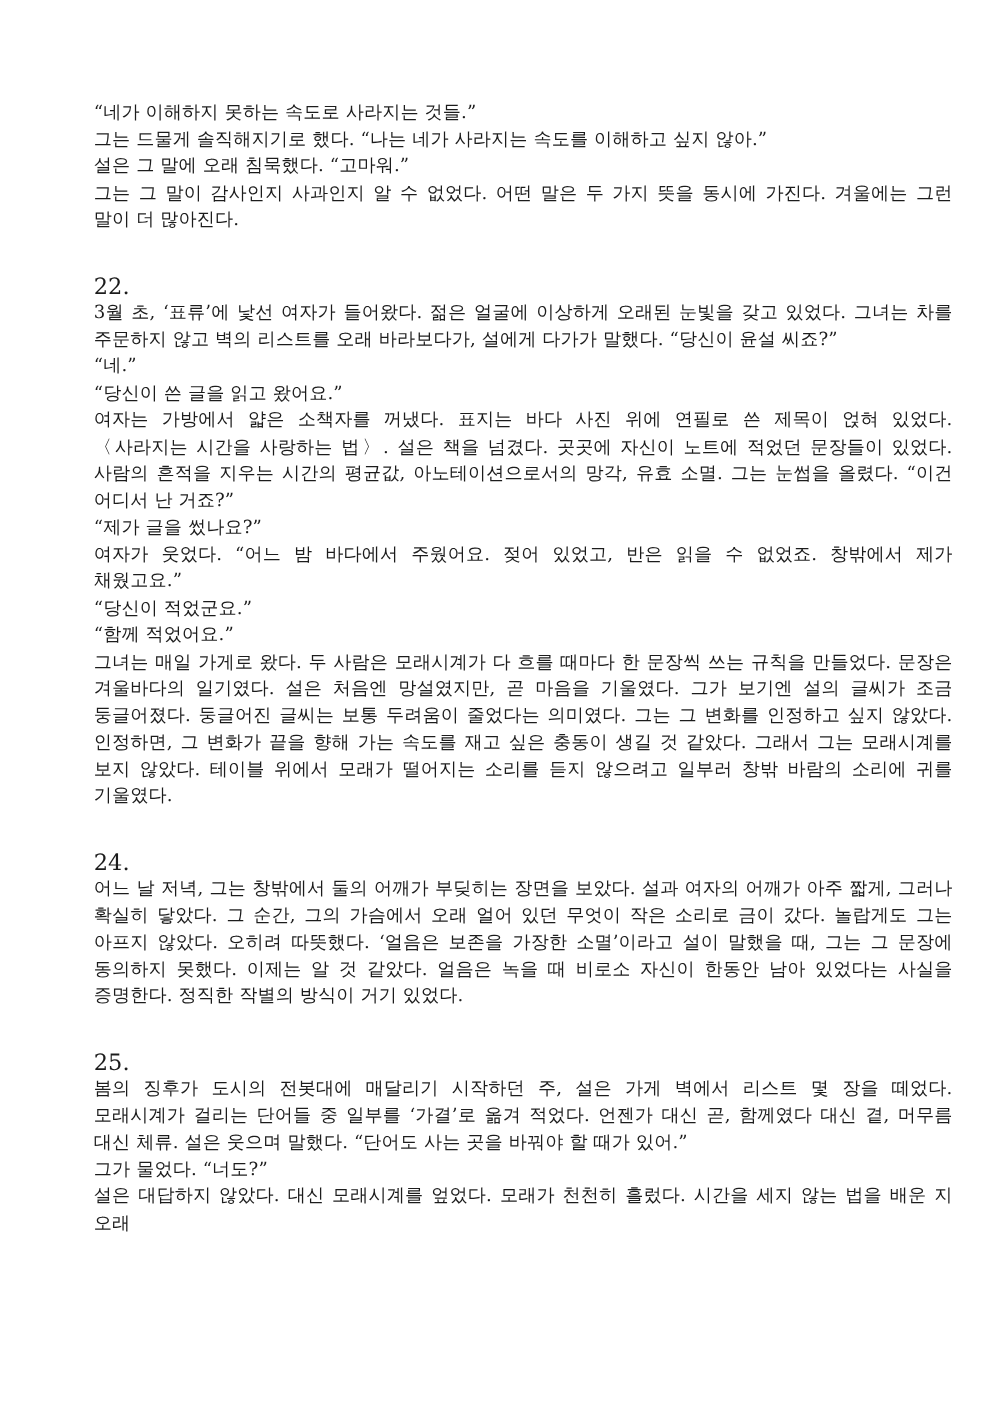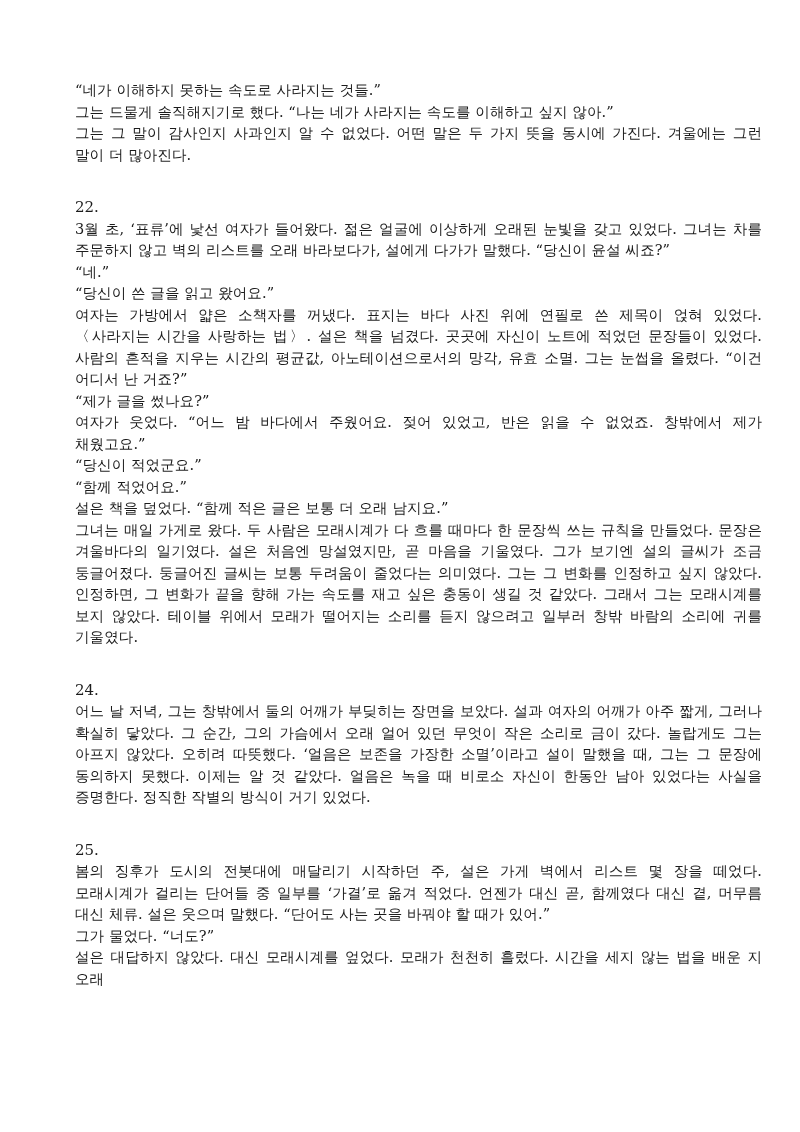--- a/index.html
+++ b/index.html
@@ -18,21 +18,21 @@
     box-sizing: border-box;
     width: 800px;
     height: 1132px;
     padding: 80px 38px 40px 75px;
     background: #ffffff;
   }
   .text-col {
     width: 687px;
   }
   .sec-heading {
-    font-size: 15px;
+    font-size: 18px;
     line-height: 21.5px;
     font-weight: normal;
     margin: 31px 0 0 0;
   }
   .para {
     font-size: 14.5px;
     line-height: 21.5px;
     margin: 0;
     text-align: justify;
     word-break: keep-all;
@@ -42,34 +42,34 @@
 </style>
 </head>
 <body>
 
 <div class="page">
   <div class="text-col">
 
     <section>
       <p class="para">“네가 이해하지 못하는 속도로 사라지는 것들.”</p>
       <p class="para">그는 드물게 솔직해지기로 했다. “나는 네가 사라지는 속도를 이해하고 싶지 않아.”</p>
+      <p class="para">설은 그 말에 오래 침묵했다. “고마워.”</p>
       <p class="para">그는 그 말이 감사인지 사과인지 알 수 없었다. 어떤 말은 두 가지 뜻을 동시에 가진다. 겨울에는 그런 말이 더 많아진다.</p>
     </section>
 
     <section>
       <h2 class="sec-heading">22.</h2>
       <p class="para">3월 초, ‘표류’에 낯선 여자가 들어왔다. 젊은 얼굴에 이상하게 오래된 눈빛을 갖고 있었다. 그녀는 차를 주문하지 않고 벽의 리스트를 오래 바라보다가, 설에게 다가가 말했다. “당신이 윤설 씨죠?”</p>
       <p class="para">“네.”</p>
       <p class="para">“당신이 쓴 글을 읽고 왔어요.”</p>
       <p class="para">여자는 가방에서 얇은 소책자를 꺼냈다. 표지는 바다 사진 위에 연필로 쓴 제목이 얹혀 있었다. 〈사라지는 시간을 사랑하는 법〉. 설은 책을 넘겼다. 곳곳에 자신이 노트에 적었던 문장들이 있었다. 사람의 흔적을 지우는 시간의 평균값, 아노테이션으로서의 망각, 유효 소멸. 그는 눈썹을 올렸다. “이건 어디서 난 거죠?”</p>
       <p class="para">“제가 글을 썼나요?”</p>
       <p class="para">여자가 웃었다. “어느 밤 바다에서 주웠어요. 젖어 있었고, 반은 읽을 수 없었죠. 창밖에서 제가 채웠고요.”</p>
       <p class="para">“당신이 적었군요.”</p>
       <p class="para">“함께 적었어요.”</p>
-      <p class="para">설은 책을 덮었다. “함께 적은 글은 보통 더 오래 남지요.”</p>
     </section>
 
     <section>
       <p class="para">그녀는 매일 가게로 왔다. 두 사람은 모래시계가 다 흐를 때마다 한 문장씩 쓰는 규칙을 만들었다. 문장은 겨울바다의 일기였다. 설은 처음엔 망설였지만, 곧 마음을 기울였다. 그가 보기엔 설의 글씨가 조금 둥글어졌다. 둥글어진 글씨는 보통 두려움이 줄었다는 의미였다. 그는 그 변화를 인정하고 싶지 않았다. 인정하면, 그 변화가 끝을 향해 가는 속도를 재고 싶은 충동이 생길 것 같았다. 그래서 그는 모래시계를 보지 않았다. 테이블 위에서 모래가 떨어지는 소리를 듣지 않으려고 일부러 창밖 바람의 소리에 귀를 기울였다.</p>
     </section>
 
     <section>
       <h2 class="sec-heading">24.</h2>
       <p class="para">어느 날 저녁, 그는 창밖에서 둘의 어깨가 부딪히는 장면을 보았다. 설과 여자의 어깨가 아주 짧게, 그러나 확실히 닿았다. 그 순간, 그의 가슴에서 오래 얼어 있던 무엇이 작은 소리로 금이 갔다. 놀랍게도 그는 아프지 않았다. 오히려 따뜻했다. ‘얼음은 보존을 가장한 소멸’이라고 설이 말했을 때, 그는 그 문장에 동의하지 못했다. 이제는 알 것 같았다. 얼음은 녹을 때 비로소 자신이 한동안 남아 있었다는 사실을 증명한다. 정직한 작별의 방식이 거기 있었다.</p>
     </section>

